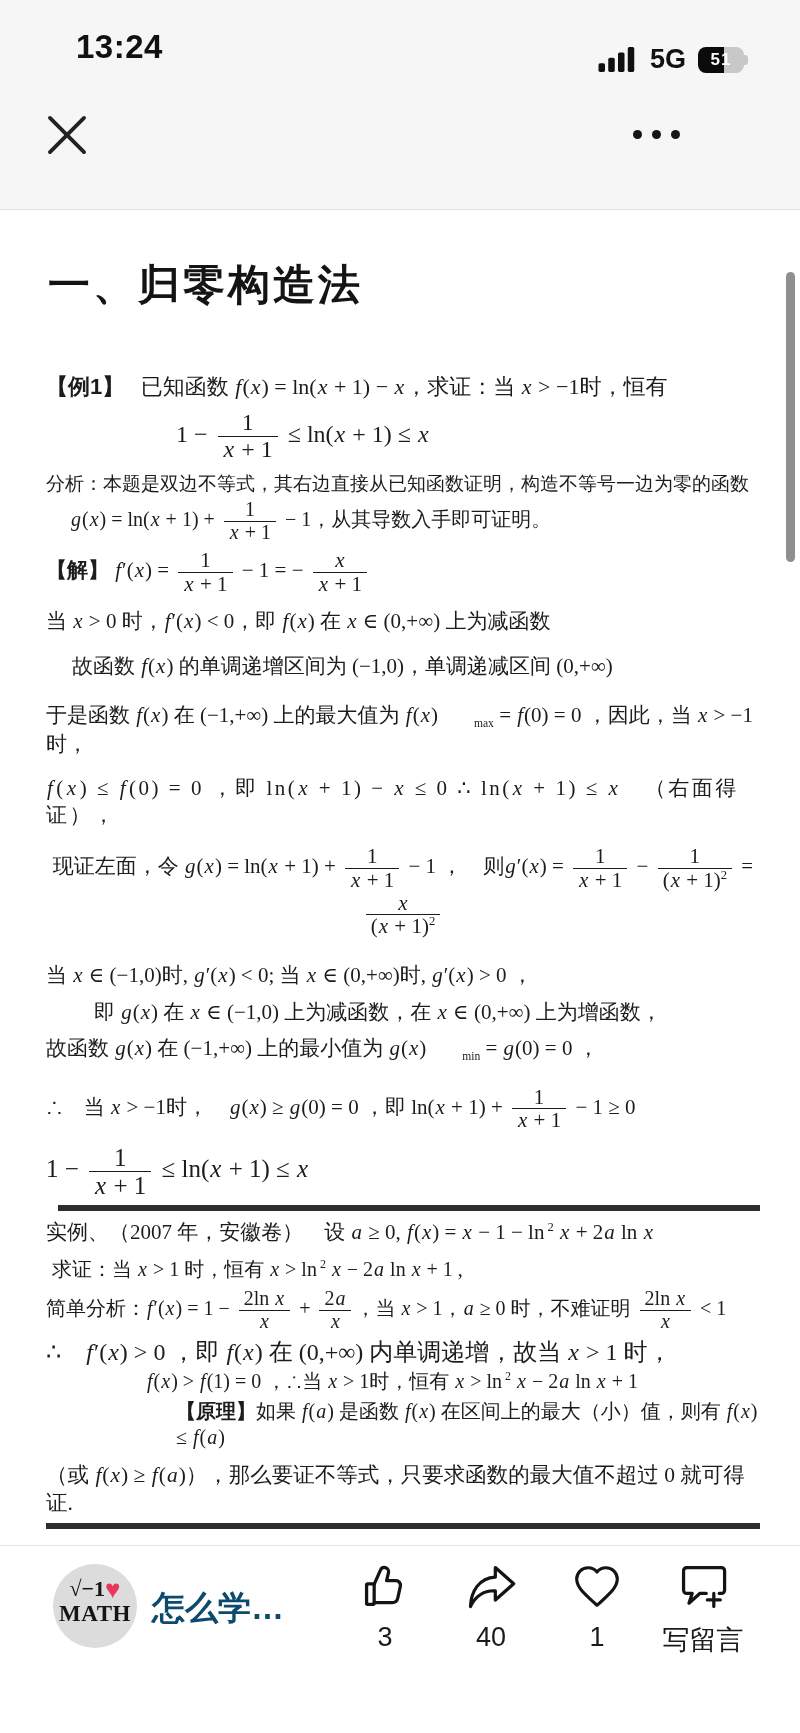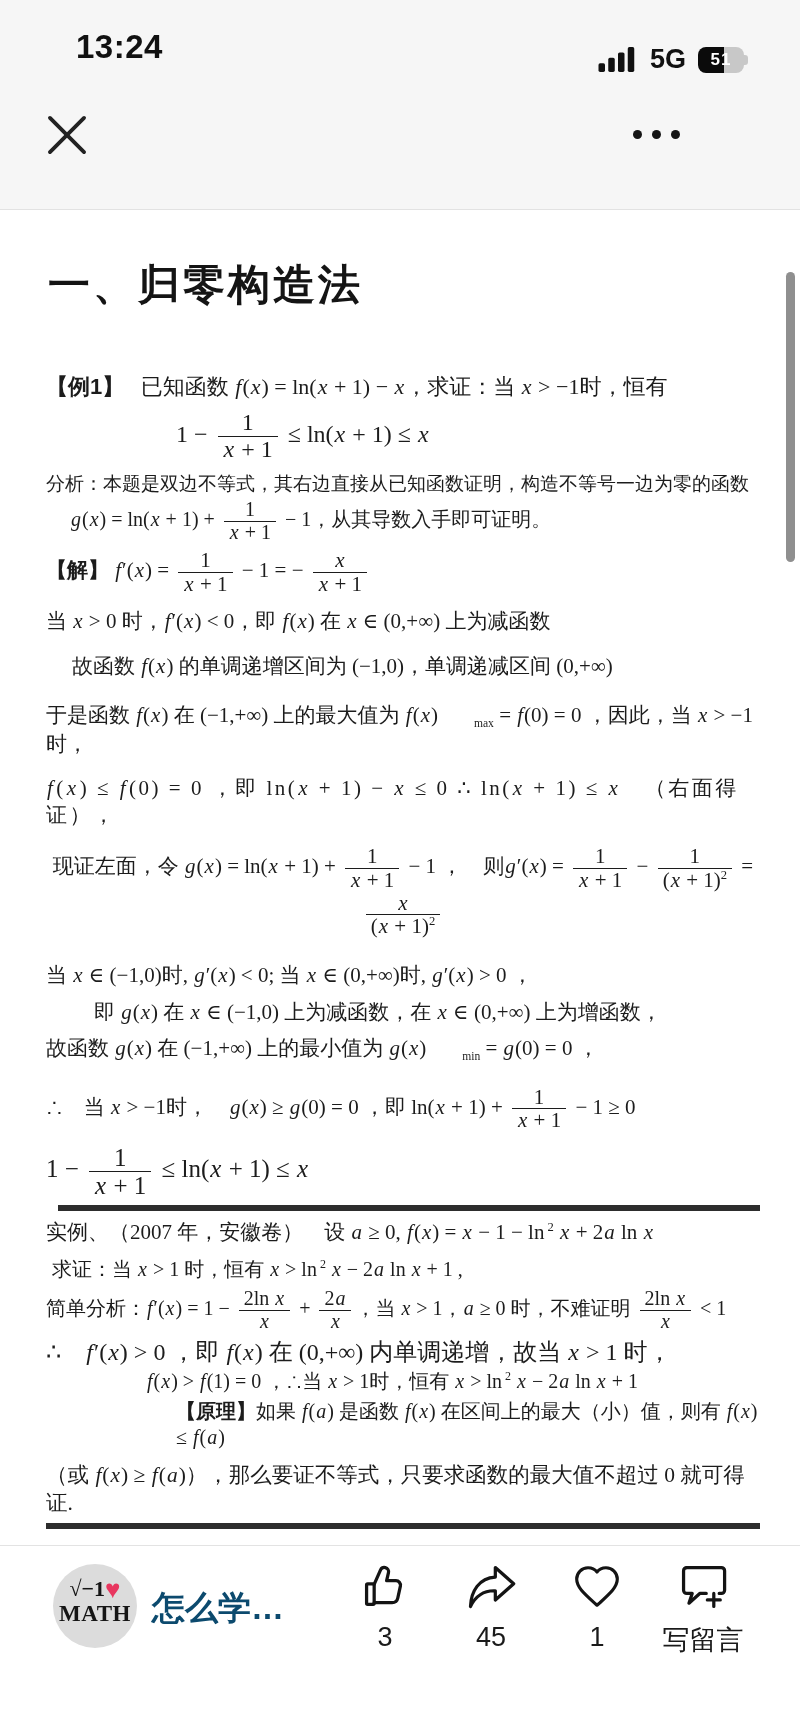--- a/index.html
+++ b/index.html
@@ -179,21 +179,21 @@
       </div>
       <div class="cnt">3</div>
     </div>
 
     <div class="action act-share">
       <div class="icn">
         <svg width="54" height="52" viewBox="0 0 50 48" fill="none" stroke="#141414" stroke-width="3" stroke-linejoin="round" stroke-linecap="round">
           <path d="M29 6 L46 21 L29 36 v-8.5 C18 27 10.5 33 6 42 6.5 28 14 15.5 29 14.8 z"></path>
         </svg>
       </div>
-      <div class="cnt">45</div>
+      <div class="cnt">40</div>
     </div>
 
     <div class="action act-fav">
       <div class="icn">
         <svg width="50" height="50" viewBox="0 0 48 48" fill="none" stroke="#141414" stroke-width="3" stroke-linejoin="round">
           <path d="M24 41.5l-2.8-2.5C11.2 30 4.5 23.9 4.5 16.4 4.5 10.3 9.3 5.5 15.4 5.5c3.4 0 6.7 1.6 8.6 4.1 1.9-2.5 5.2-4.1 8.6-4.1 6.1 0 10.9 4.8 10.9 10.9 0 7.5-6.7 13.6-16.7 22.7L24 41.5z"></path>
         </svg>
       </div>
       <div class="cnt">1</div>
     </div>

